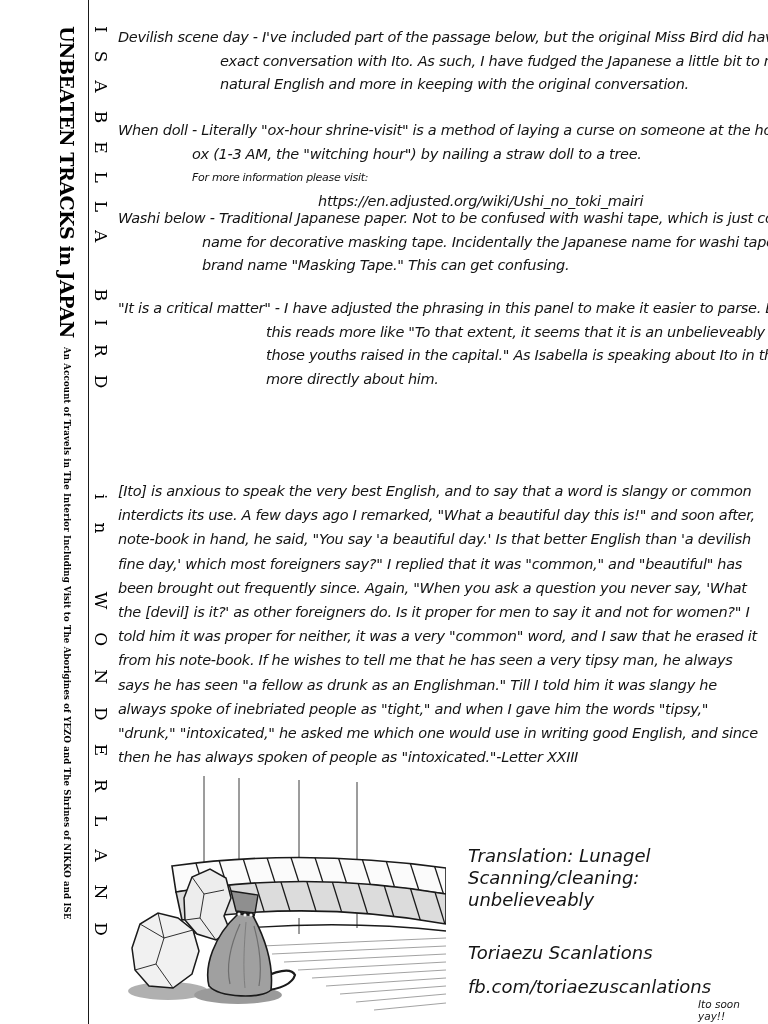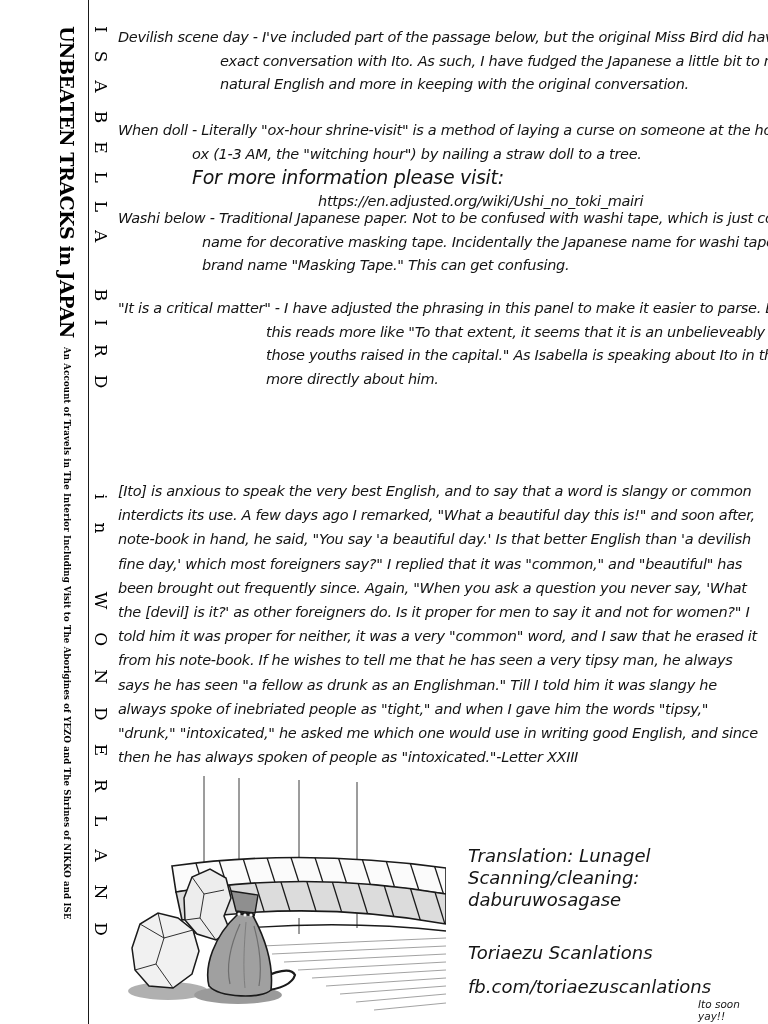--- a/index.html
+++ b/index.html
@@ -29,21 +29,21 @@
   
   .note,.quote,.credits,.footnote,.info-line,.url-line{
     font-family:"DejaVu Sans",sans-serif;font-style:italic;color:#141414;
   }
   .note{position:absolute;left:118px;width:648px;margin:0;font-size:14.5px;line-height:23.5px;letter-spacing:-0.3px;}
   .n1{top:26px;padding-left:102px;text-indent:-102px;}
   .n2wrap{position:absolute;left:118px;top:119px;width:648px;}
   .n2{position:static;padding-left:74px;text-indent:-74px;}
   .n3{top:207px;padding-left:84px;text-indent:-84px;}
   .n4{top:297px;padding-left:148px;text-indent:-148px;}
-  .info-line{margin:0 0 0 74px;font-size:19px;line-height:23.5px;letter-spacing:-0.3px;}
+  .info-line{margin:0 0 0 74px;font-size:11px;line-height:23.5px;letter-spacing:-0.3px;}
   .url-line{margin:0 0 0 200px;font-size:14.5px;line-height:23.5px;letter-spacing:-0.3px;}
   .sep{white-space:pre;}
 
   .quote{position:absolute;left:118px;top:479px;width:650px;margin:0;font-size:14.5px;line-height:24.2px;letter-spacing:-0.3px;}
   .attrib{}
 
   .credits{position:absolute;left:468px;top:845px;font-size:18px;line-height:22px;}
   .credits .gap-lg{margin-top:31px;}
   .credits .gap-sm{margin-top:12px;}
 
@@ -165,20 +165,20 @@
         <circle cx="133" cy="153" r="1.6" fill="#f2f2f2"></circle>
         <circle cx="139" cy="153" r="1.6" fill="#f2f2f2"></circle>
       <path d="M128,162 C118,184 114,204 118,222" fill="none" stroke="#6e6e6e" stroke-width="1.2"></path>
       <path d="M142,164 C148,186 150,206 147,224" fill="none" stroke="#6e6e6e" stroke-width="1.2"></path>
       <path d="M134,160 C132,184 131,206 133,226" fill="none" stroke="#7a7a7a" stroke-width="0.9"></path>
     </g>
   </svg>
 
   <div class="credits">
     <div>Translation: Lunagel</div>
-    <div>Scanning/cleaning: daburuwosagase</div>
+    <div>Scanning/cleaning: unbelieveably</div>
     <div class="gap-lg">Toriaezu Scanlations</div>
     <div class="gap-sm">fb.com/toriaezuscanlations</div>
   </div>
 
   <div class="footnote">Ito soon yay!!</div>
 
 </div>
 
 </body></html>

